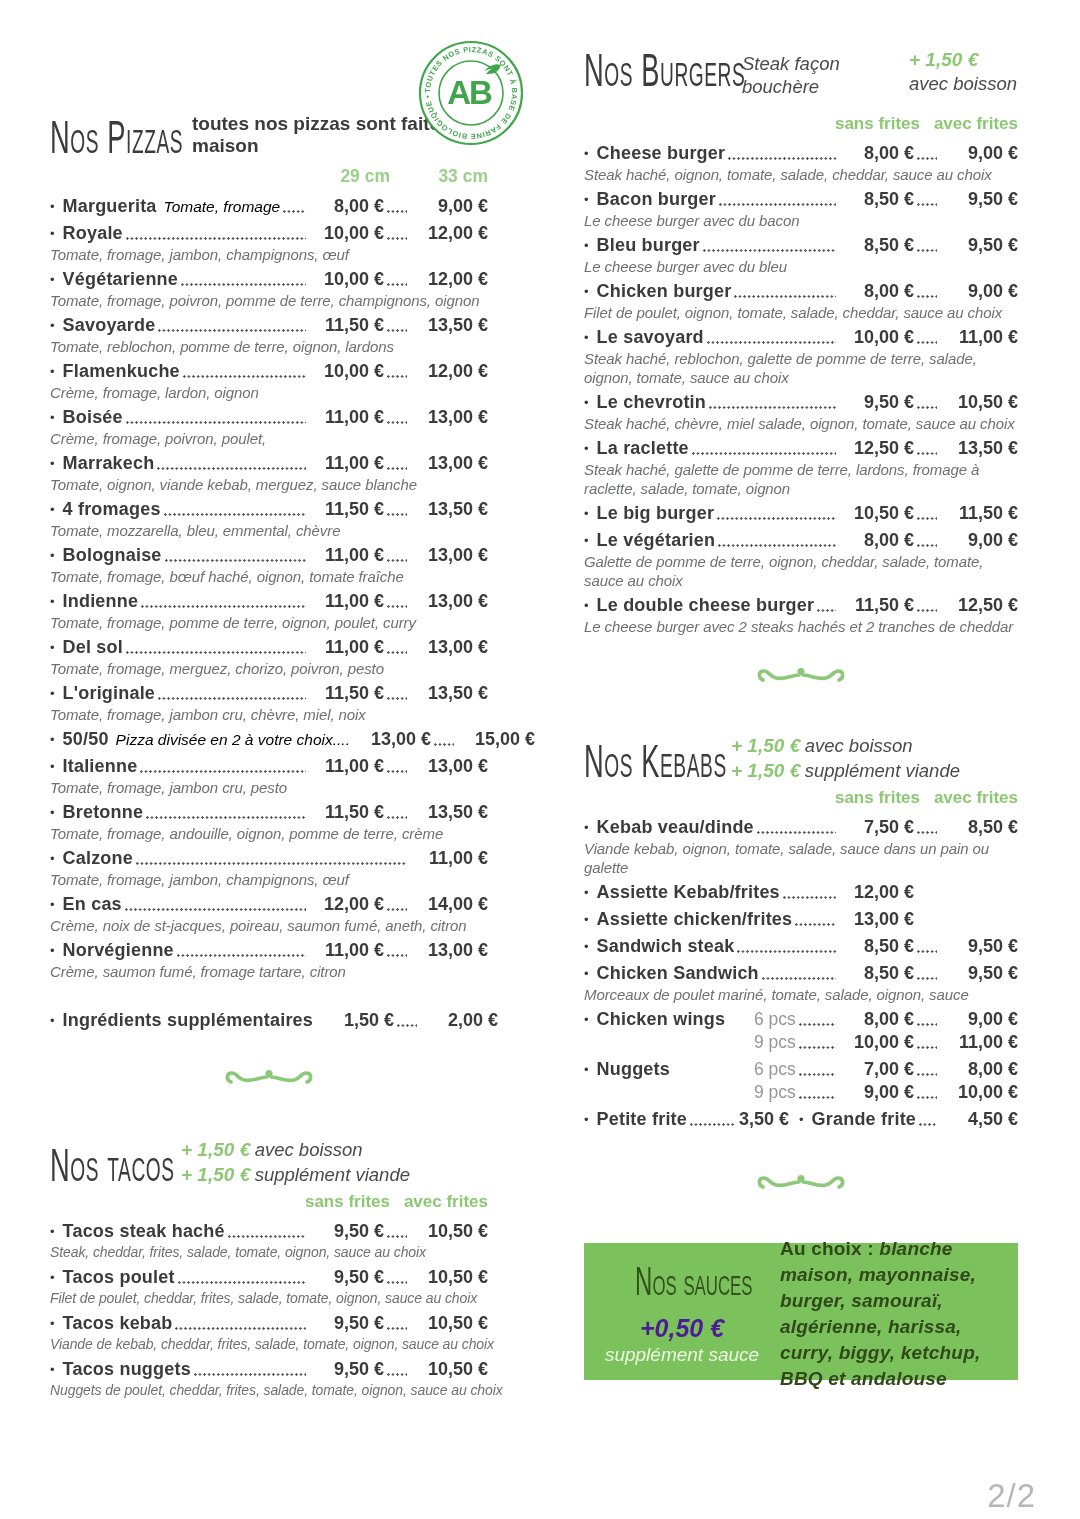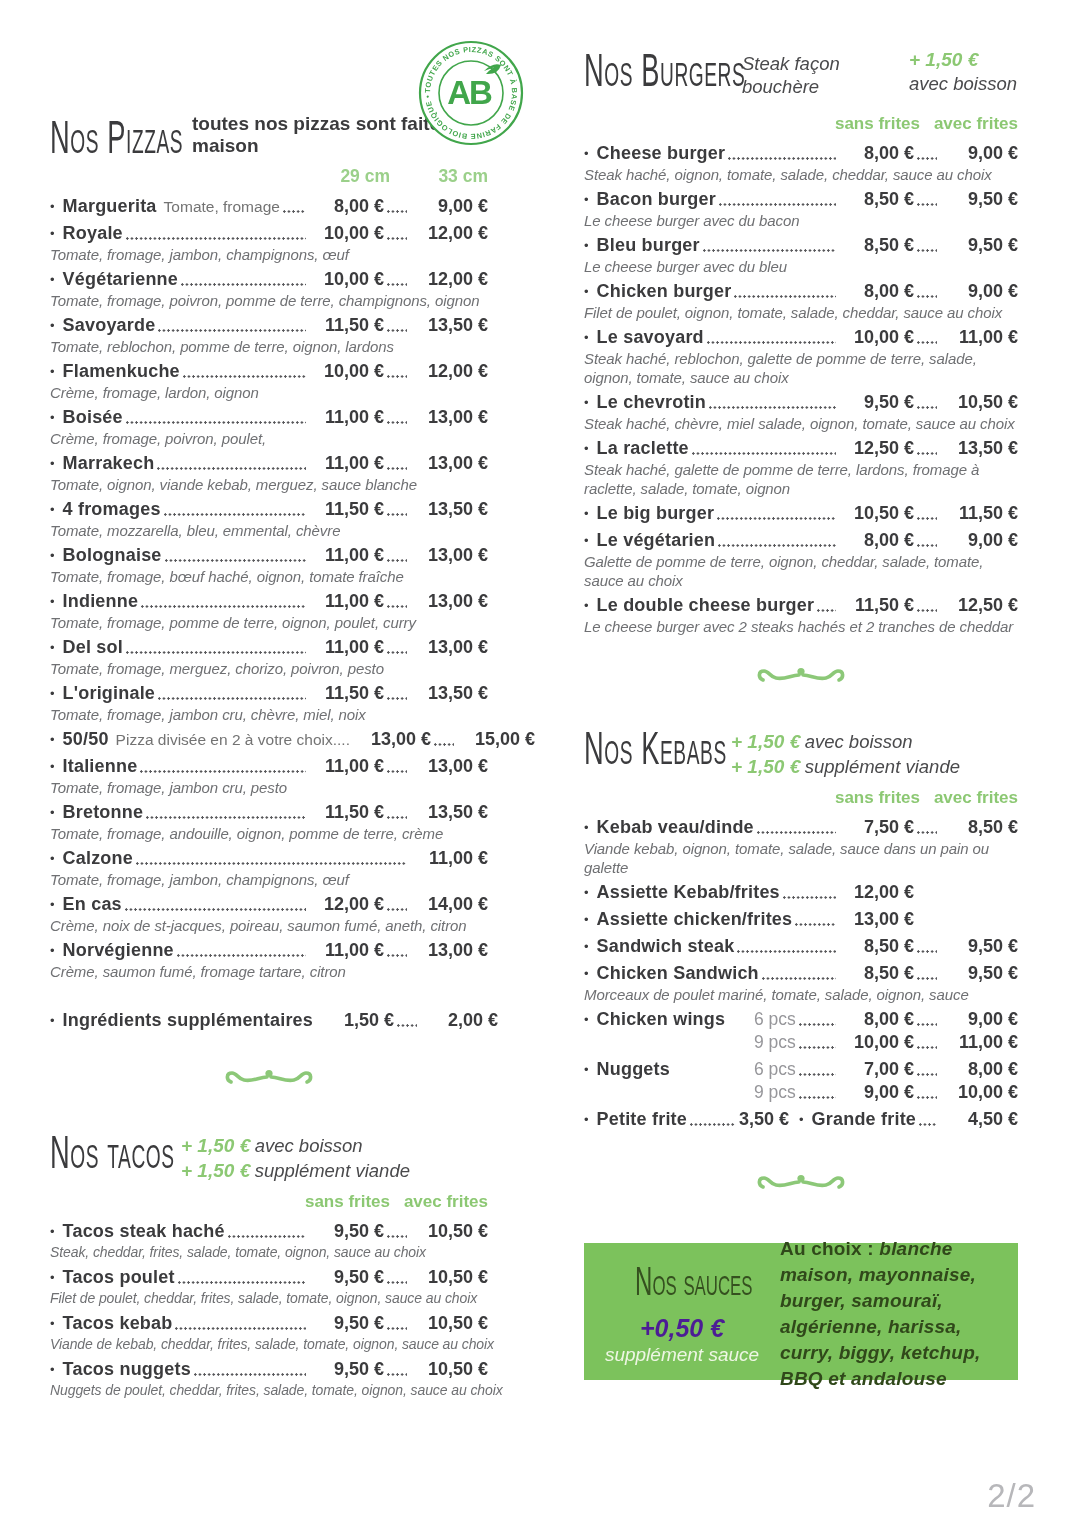--- a/index.html
+++ b/index.html
@@ -14,39 +14,39 @@
              letter-spacing:1px;line-height:1;white-space:nowrap;color:#3b3b3d;
              transform:scaleX(0.58);transform-origin:left bottom;}
   .tw-pizzas{width:134px;} .tw-burgers{width:150px;} .tw-tacos{width:121px;} .tw-kebabs{width:137px;}
 
   .sec-header{display:flex;}
   .ph{margin-top:98px;align-items:flex-end;height:62px;}
   .ph .sec-sub{font-weight:700;font-size:19px;margin-left:8px;padding-bottom:3px;}
   .bh{margin-top:46px;align-items:flex-start;height:64px;}
   .b-sub{font-style:italic;font-size:18.5px;color:#4a4a4c;width:130px;line-height:23px;margin-left:8px;padding-top:6px;}
   .bh .sup-block{margin-left:auto;width:109px;padding-top:2px;line-height:24px;}
-  .th{align-items:flex-start;height:60px;}
+  .th{align-items:flex-end;height:60px;}
   .th-tacos{margin-top:38px;} .th-kebabs{margin-top:36px;}
   .th .sup-lines{margin-left:10px;padding-top:6px;line-height:24px;}
   .green-it{color:#8cc873;font-style:italic;font-weight:700;font-size:19px;}
   .sup-label{font-style:italic;font-size:18.5px;color:#4a4a4c;}
 
   
   .cols-row{display:flex;justify-content:flex-end;font-weight:700;color:#8cc873;font-size:17px;margin-top:4px;}
   .cols-row .c1{text-align:right;}
   .cols-row .c2{width:98px;text-align:right;}
   .cols-row.light{color:#9bd08a;font-size:17.5px;margin-top:6px;}
 
   .items{margin-top:8px;}
 
   .menu-item{margin-bottom:4px;}
   .item-row{display:flex;align-items:flex-end;line-height:23px;}
   .bullet{font-size:13px;line-height:23px;margin-right:8px;color:#3b3b3d;}
   .item-name{font-weight:700;font-size:18px;white-space:nowrap;letter-spacing:0.2px;}
-  .item-inline-desc{color:#737373;font-size:15.5px;margin-left:7px;white-space:nowrap;}
+  .item-inline-desc{font-style:italic;color:#000000;font-size:15.5px;margin-left:7px;white-space:nowrap;}
   .leader{flex:1 1 6px;height:3px;align-self:flex-end;margin:0 3px 5px 3px;
           background-image:radial-gradient(circle at 1.3px 1.5px,#57575a 1.05px,rgba(0,0,0,0) 1.35px);
           background-size:4.6px 3px;background-repeat:repeat-x;}
   .leader2{flex:0 0 20px;}
   .price{font-weight:700;font-size:18px;white-space:nowrap;}
   .p1{flex:0 0 75px;text-align:right;}
   .p2{flex:0 0 78px;text-align:right;}
   .item-desc{font-style:italic;color:#6f7073;font-size:15px;line-height:19px;letter-spacing:-0.1px;}
   .nowrap .item-desc{white-space:nowrap;font-size:14px;}
   .empty{display:none;}

